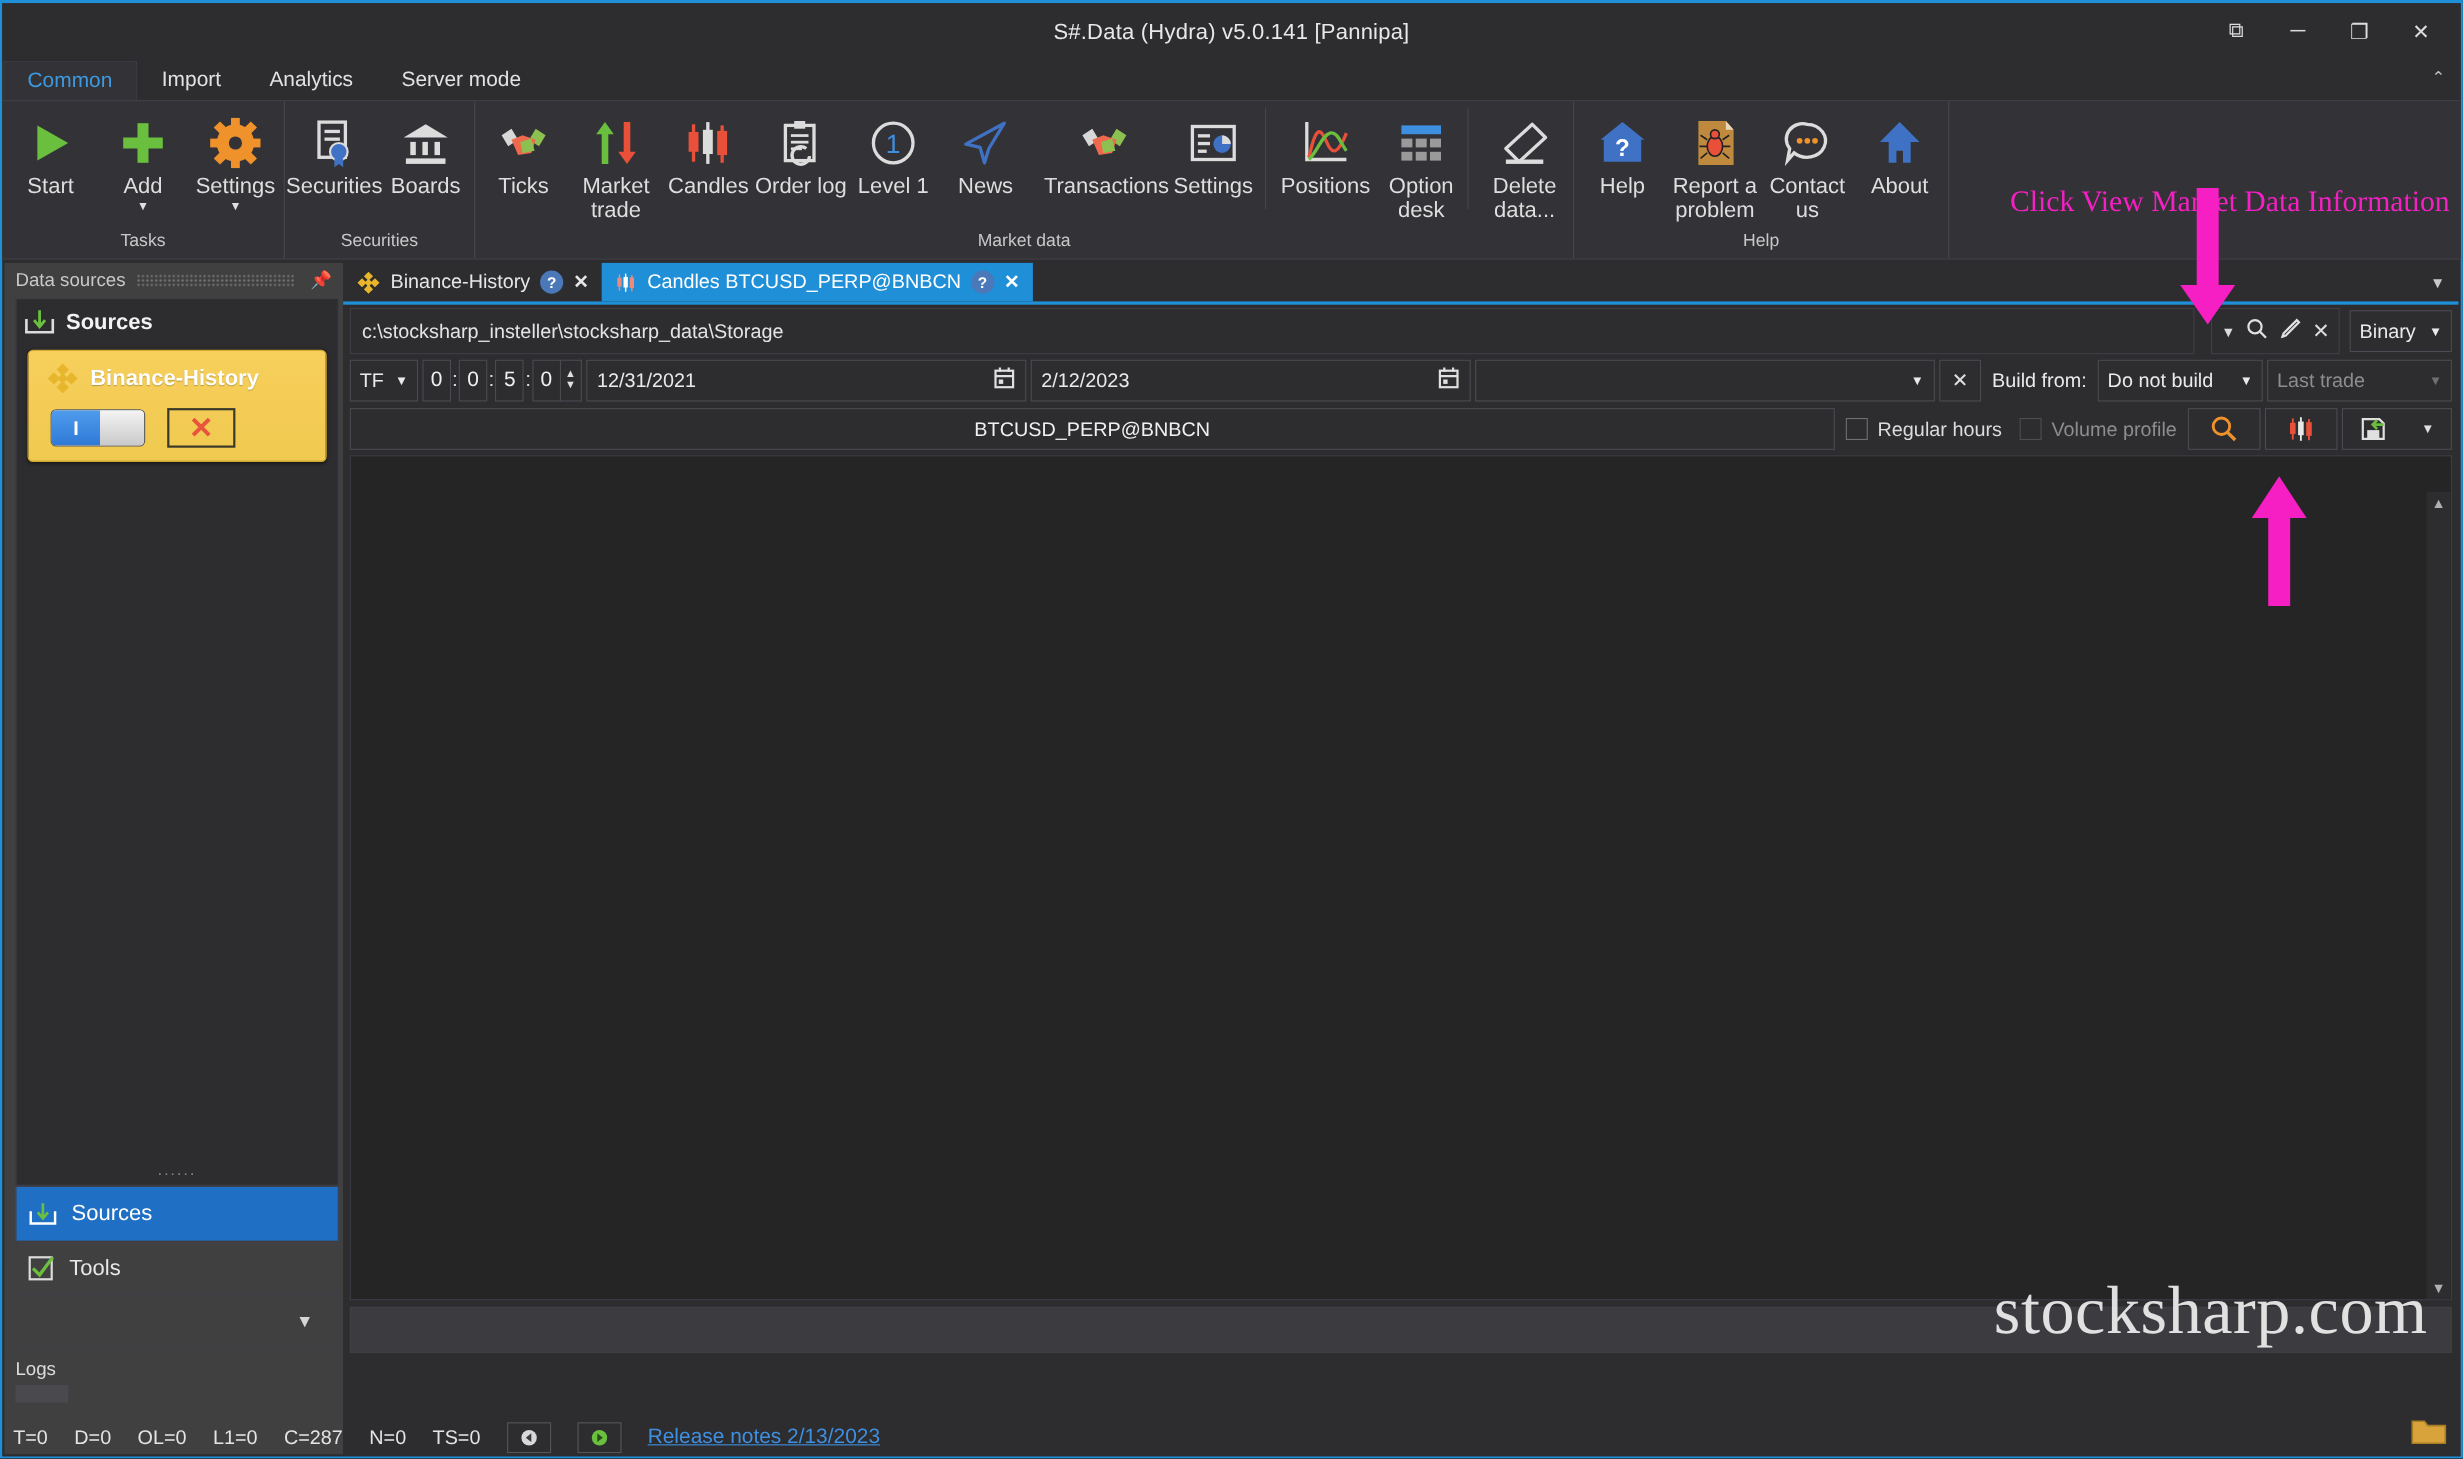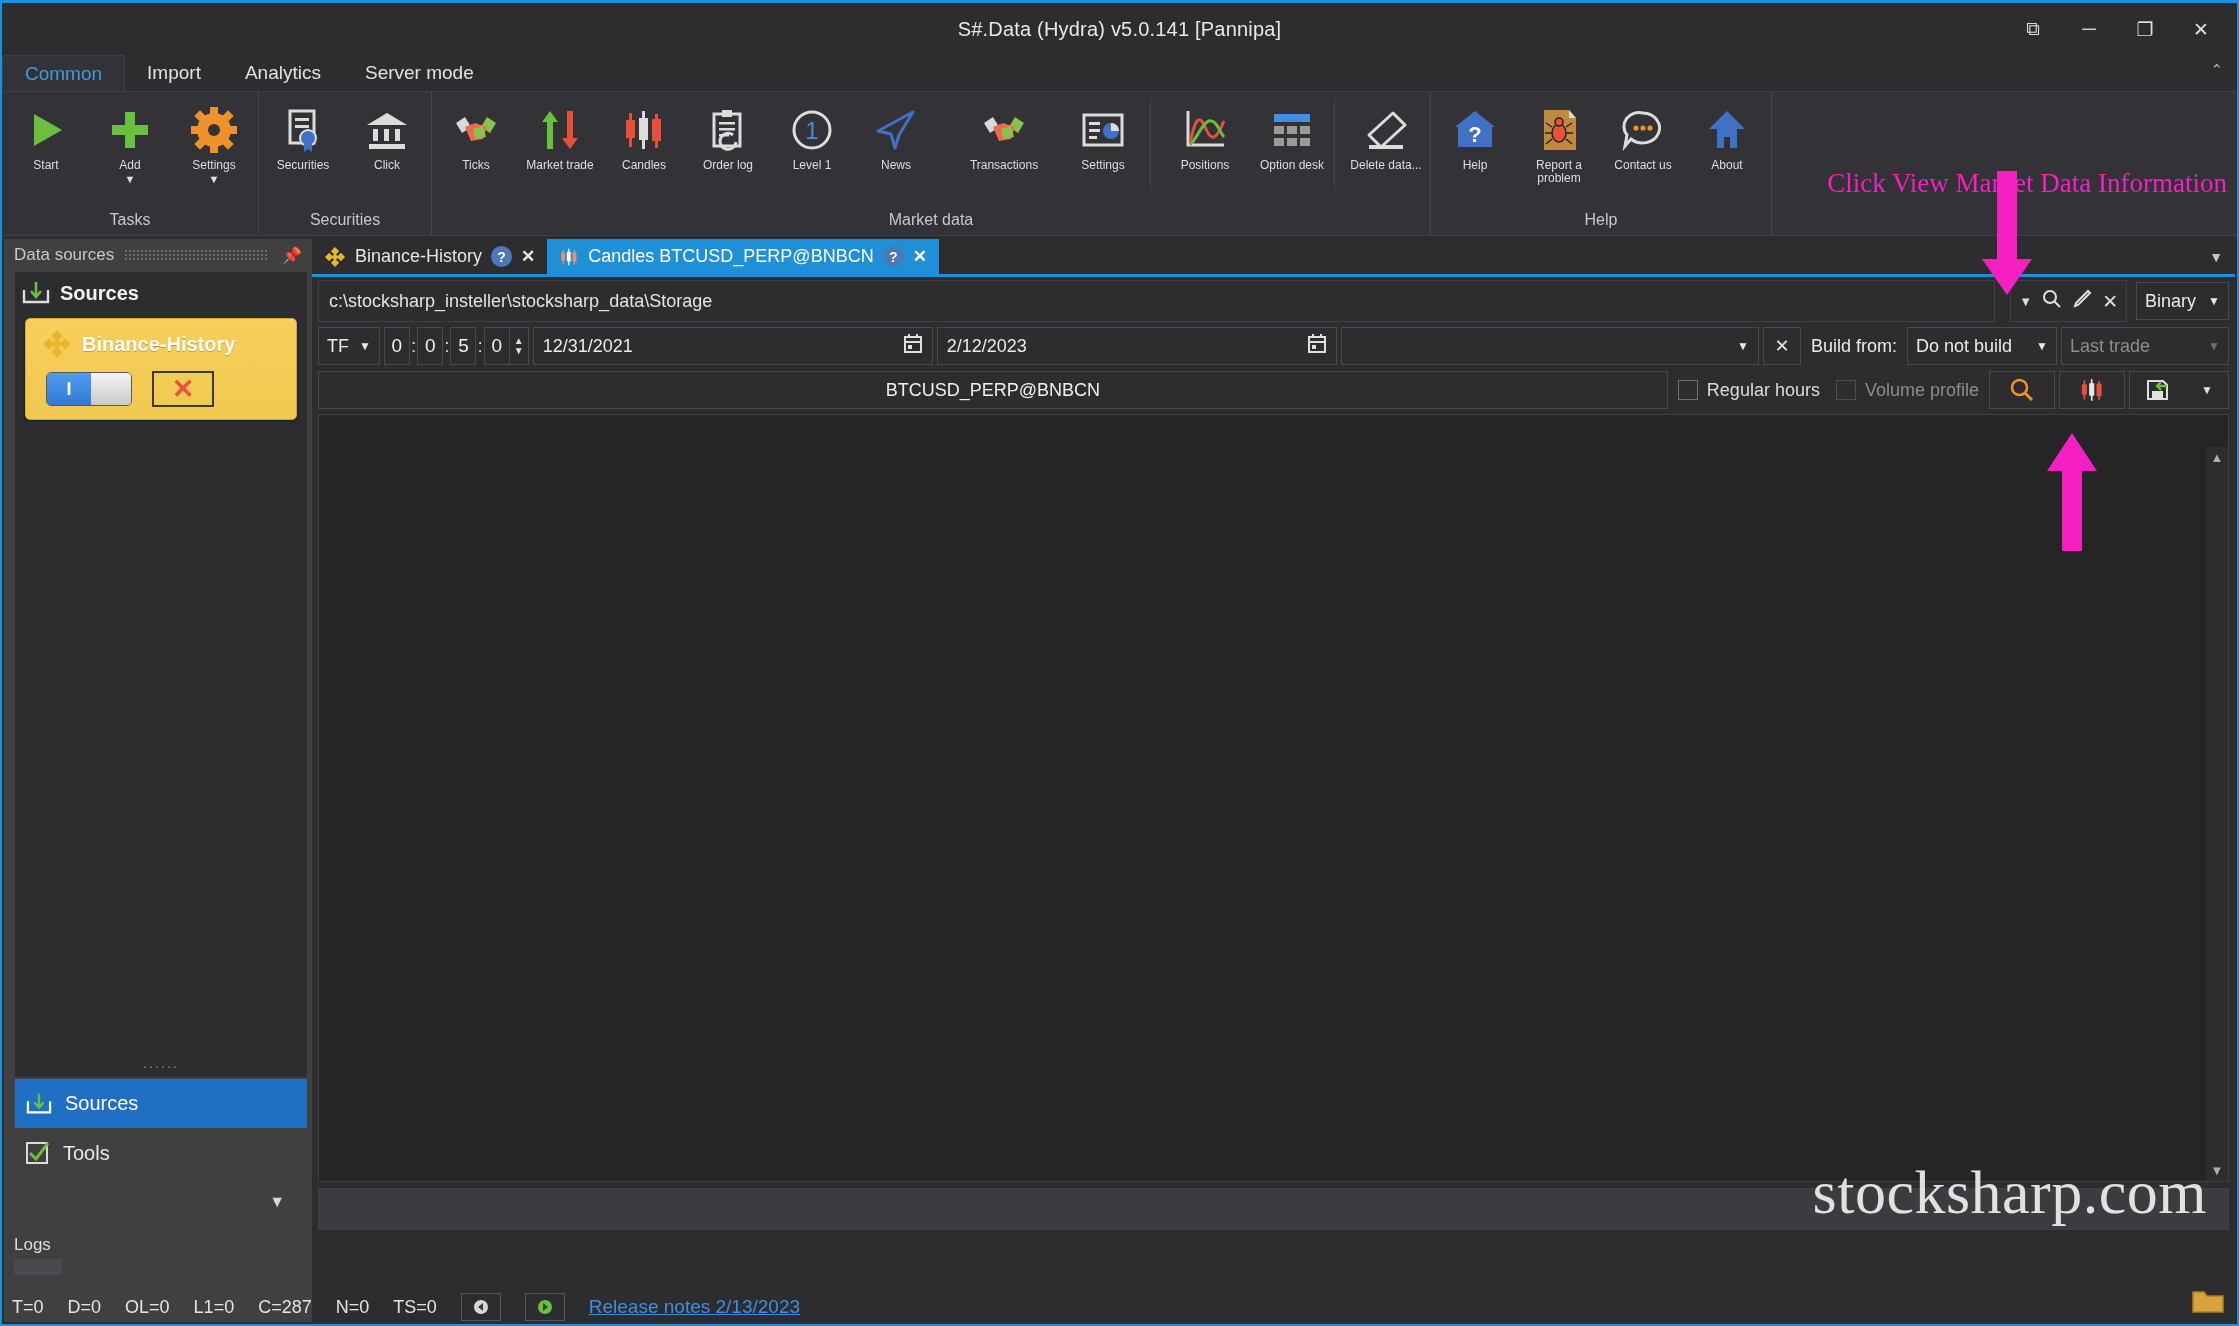--- a/index.html
+++ b/index.html
@@ -71,21 +71,21 @@
   .rgroup-caption {
     text-align: center; font-size: 16px; color: #c8c8c8; padding-bottom: 4px;
   }
   .ritem {
     width: 84px; min-height: 92px;
     display: flex; flex-direction: column; align-items: center;
     padding-top: 6px; cursor: default;
   }
   .ritem .ico { height: 52px; display: flex; align-items: center; justify-content: center; }
   .ritem .lbl {
-    font-size: 12px; color: #dedede; text-align: center; line-height: 1.08;
+    font-size: 20px; color: #dedede; text-align: center; line-height: 1.08;
     margin-top: 3px; width: 86px;
   }
   .ritem .caret { font-size: 11px; color: #e0e0e0; margin-top: 1px; }
 
   
   .annot {
     position: absolute;
     color: #f51fc3; font-family: "Liberation Serif", serif;
     font-size: 27px; white-space: nowrap;
   }
@@ -366,21 +366,21 @@
         <div class="ritem">
           <div class="ico">
             <svg width="46" height="46" viewBox="0 0 46 46">
               <polygon points="23,6 43,18 3,18" fill="#dcdcdc"></polygon>
               <rect x="9" y="22" width="5" height="12" fill="#dcdcdc"></rect>
               <rect x="20" y="22" width="5" height="12" fill="#dcdcdc"></rect>
               <rect x="31" y="22" width="5" height="12" fill="#dcdcdc"></rect>
               <rect x="5" y="37" width="36" height="5" fill="#dcdcdc"></rect>
             </svg>
           </div>
-          <div class="lbl">Click</div>
+          <div class="lbl">Boards</div>
         </div>
       </div>
       <div class="rgroup-caption">Securities</div>
     </div>
 
     <div class="rgroup" style="flex:0 0 auto;">
       <div class="ritems">
         <div class="ritem">
           <div class="ico">
             <svg width="46" height="46" viewBox="0 0 46 46">

